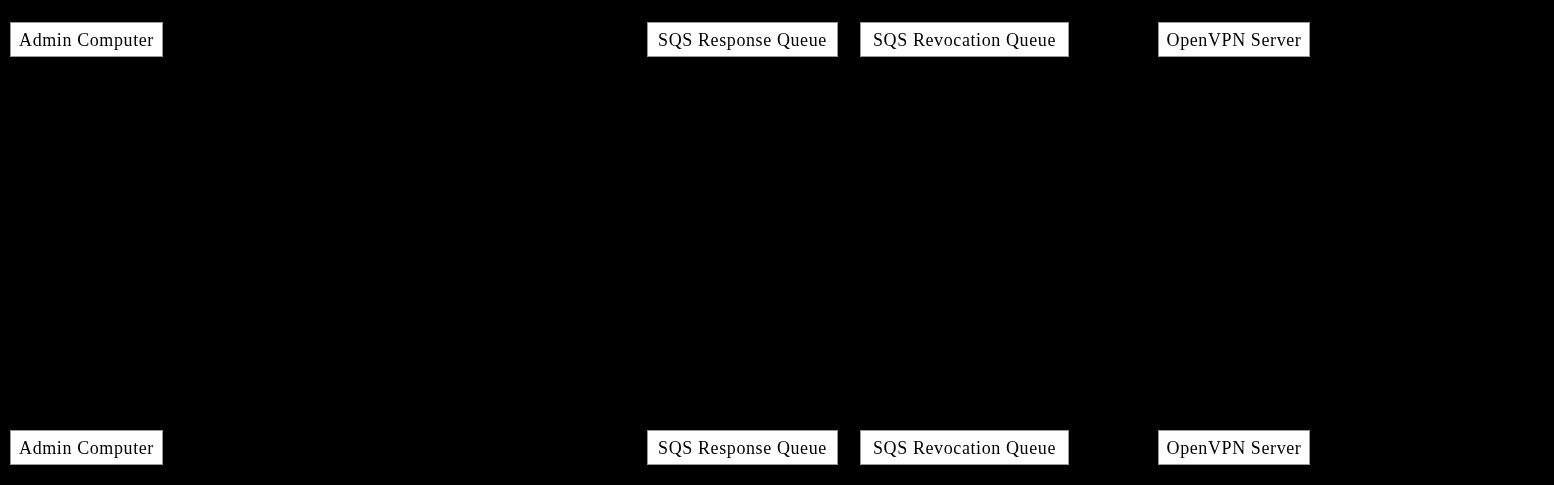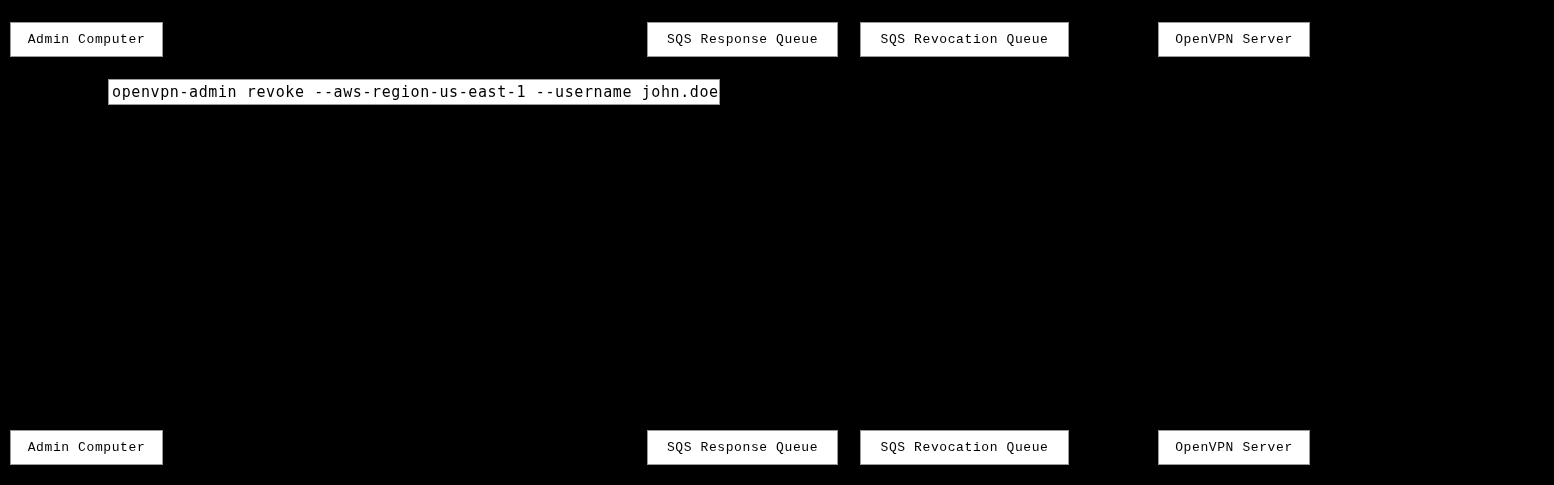--- a/index.html
+++ b/index.html
@@ -28,22 +28,22 @@
   }
   .participant-box {
     position: absolute;
     box-sizing: border-box;
     background: #ffffff;
     border: 1px solid #9a9a9a;
     color: #000000;
     display: flex;
     align-items: center;
     justify-content: center;
-    font-family: Liberation Mono, monospace;
-    font-size: 13px;
+    font-family: Liberation Serif, serif;
+    font-size: 18px;
     line-height: 1;
     letter-spacing: 0.6px;
     white-space: nowrap;
     height: 35px;
   }
   .message-box {
     position: absolute;
     box-sizing: border-box;
     background: #ffffff;
     border: 1px solid #9a9a9a;
@@ -79,21 +79,20 @@
   <div class="participant-box" style="left:10px; top:22px; width:153px;">Admin Computer</div>
 
   <div class="participant-box" style="left:647px; top:22px; width:191px;">SQS Response Queue</div>
 
   <div class="participant-box" style="left:860px; top:22px; width:209px;">SQS Revocation Queue</div>
 
   <div class="participant-box" style="left:1158px; top:22px; width:152px;">OpenVPN Server</div>
 
   <div class="message-arrow" style="left:86px; top:105px; width:30px;"></div>
 
-  <div class="message-box" style="left:108px; top:79px; width:612px;">openvpn-admin revoke --aws-region-us-east-1 --username john.doe</div>
 
   <div class="participant-box" style="left:10px; top:430px; width:153px;">Admin Computer</div>
 
   <div class="participant-box" style="left:647px; top:430px; width:191px;">SQS Response Queue</div>
 
   <div class="participant-box" style="left:860px; top:430px; width:209px;">SQS Revocation Queue</div>
 
   <div class="participant-box" style="left:1158px; top:430px; width:152px;">OpenVPN Server</div>
 
 </div>

